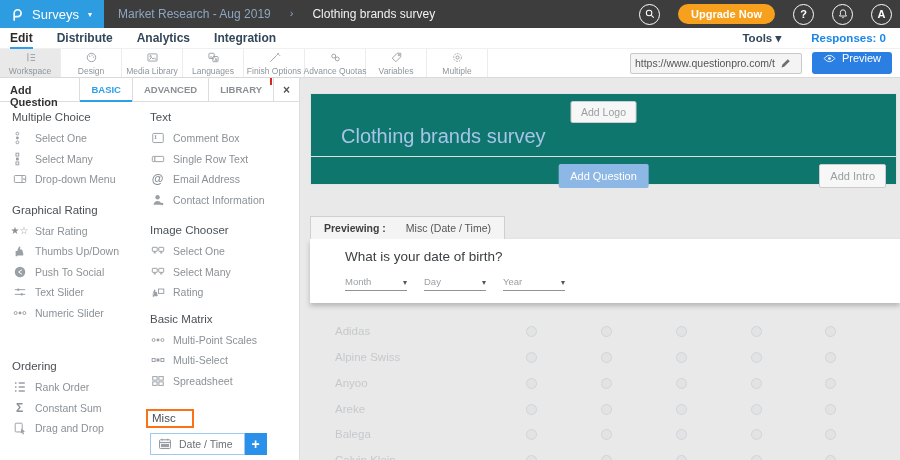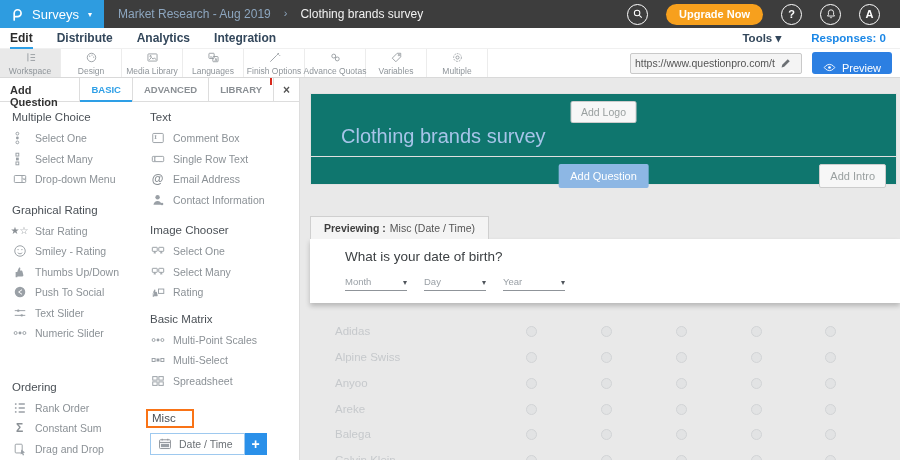--- a/index.html
+++ b/index.html
@@ -5,25 +5,25 @@
   *{box-sizing:border-box;margin:0;padding:0}
   html,body{width:900px;height:460px}
   body{position:relative;font-family:"Liberation Sans",sans-serif;background:#fff;overflow:hidden}
   svg{display:block}
 
   
   .topbar{position:absolute;top:0;left:0;right:0;height:28px;background:#3d3d3d;display:flex;align-items:center;z-index:30}
   .logo{height:28px;background:#2e9ce0;display:flex;align-items:center;gap:7px;padding:0 12px 0 9px;color:#fff;cursor:pointer}
   .logo-text{font-size:13px}
   .dd-caret{font-size:8px;margin-left:2px}
-  .crumbs{margin-left:14px;font-size:12px;display:flex;gap:13px;align-items:flex-start}
+  .crumbs{margin-left:14px;font-size:12px;display:flex;gap:19px;align-items:flex-start}
   .crumb-parent{color:#8da6bf}
   .crumb-sep{color:#8da6bf;font-size:11px}
   .crumb-current{color:#f2f2f2}
-  .top-right{margin-left:auto;display:flex;gap:18px;padding-right:20px}
+  .top-right{margin-left:auto;display:flex;align-items:center;gap:18px;padding-right:8px}
   .circle{width:21px;height:21px;border:1.5px solid #fff;border-radius:50%;display:flex;align-items:center;justify-content:center;color:#fff;font-size:11px;font-weight:bold;background:transparent;cursor:pointer}
   .upgrade{background:#f7a01d;color:#fff;font-size:11px;font-weight:bold;border:none;border-radius:11px;padding:4px 13px;cursor:pointer;font-family:inherit}
 
   
   .navrow{position:absolute;top:28px;left:0;right:0;height:20px;background:#fff;display:flex;align-items:center;padding:0 10px;z-index:29}
   .nav-item{font-size:12px;font-weight:bold;color:#33475b;margin-right:24px;position:relative;cursor:pointer}
   .nav-item.active{color:#2b2b2b}
   .nav-item.active::after{content:"";position:absolute;left:0;right:0;bottom:-4px;height:2px;background:#2e9fe6}
   .nav-right{margin-left:auto;display:flex;gap:30px;align-items:center}
   .tools{font-size:11.5px;font-weight:bold;color:#33475b;cursor:pointer}
@@ -32,21 +32,21 @@
   
   .toolbar{position:absolute;top:48px;left:0;right:0;height:30px;background:#fff;border-bottom:1px solid #d9d9d9;border-top:1px solid #f0f0f0;display:flex;z-index:28}
   .ttab{width:61px;border-right:1px solid #ececec;display:flex;flex-direction:column;align-items:center;justify-content:center;gap:2px;color:#8f959a;cursor:pointer}
   .ttab.active{background:#e9e9e9}
   .ttab svg{width:13px;height:13px;stroke:#8f959a;fill:none;stroke-width:1.3}
   .tlabel{font-size:8.5px;white-space:nowrap}
   .toolbar-right{margin-left:auto;display:flex;align-items:center;gap:10px;padding-right:8px}
   .urlbox{display:flex;align-items:center;border:1px solid #c9c9c9;background:#f4f4f4;height:21px;width:172px;border-radius:2px}
   .urlbox input{border:none;background:transparent;font-size:10.5px;color:#555;width:148px;padding:0 4px;font-family:inherit;outline:none}
   .pencil{width:13px;height:13px;cursor:pointer}
-  .preview-btn{background:#2c7fe2;color:#fff;border:none;border-radius:3px;height:22px;padding:0 11px;font-size:11px;display:flex;align-items:flex-end;gap:6px;cursor:pointer;font-family:inherit}
+  .preview-btn{background:#2c7fe2;color:#fff;border:none;border-radius:3px;height:22px;padding:0 11px;font-size:11px;display:flex;align-items:flex-start;gap:6px;cursor:pointer;font-family:inherit}
   .preview-btn svg{width:13px;height:13px}
 
   
   .panel{position:absolute;top:78px;left:0;width:300px;bottom:0;background:#fff;border-right:1px solid #ddd;z-index:20}
   .panel-header{height:24px;display:flex;align-items:stretch;border-bottom:1px solid #ddd;position:relative}
   .panel-title{font-size:11px;font-weight:bold;color:#333;padding:6px 10px;flex:1}
   .ptab{display:flex;align-items:center;justify-content:center;font-size:9.5px;font-weight:bold;color:#8a8f94;border-left:1px solid #ddd;padding:0 11px;position:relative;cursor:pointer}
   .ptab.active{color:#2e9fe6}
   .ptab.active::after{content:"";position:absolute;bottom:-1px;left:0;right:0;height:2px;background:#2e9fe6}
   .pclose{width:26px;display:flex;align-items:center;justify-content:center;border-left:1px solid #ddd;color:#555;font-weight:bold;font-size:12px;cursor:pointer}
@@ -80,21 +80,21 @@
   .add-intro{position:absolute;top:70px;right:10px;background:#f7f7f7;border:1px solid #ccc;border-radius:2px;color:#9aa0a0;font-size:11px;padding:5px 10px;cursor:pointer;font-family:inherit}
 
   
   .matrix{position:absolute;left:10px;right:0;top:240px;bottom:0}
   .mrow{position:absolute;left:0;right:0;height:26px}
   .mlabel{position:absolute;left:25px;top:7px;font-size:11.5px;color:#c6c9cc}
   .mradio{position:absolute;top:8px;width:11px;height:11px;border-radius:50%;background:#e2e3e4;border:1px solid #d2d4d6;cursor:pointer}
 
   
   .preview-tab{position:absolute;left:10px;top:138px;height:23px;background:#f4f4f4;border:1px solid #cfcfcf;border-bottom:none;display:flex;align-items:center;padding:0 13px;font-size:10.5px;color:#555;z-index:6}
-  .tab-prefix{font-weight:bold;color:#3f3f3f;margin-right:4px}
+  .tab-prefix{font-weight:bold;color:#3f3f3f;margin-right:20px}
   .preview-card{position:absolute;left:10px;top:161px;right:0;height:64px;background:#fff;box-shadow:0 3px 5px rgba(0,0,0,.22);z-index:5}
   .pq{position:absolute;left:35px;top:10px;font-size:13.5px;color:#3c4043}
   .pselects{position:absolute;left:35px;top:37px;display:flex;gap:17px}
   .psel{width:62px;border-bottom:1px solid #8f9499;display:flex;justify-content:space-between;align-items:flex-end;padding-bottom:3px;font-size:9.5px;color:#9aa0a6;cursor:pointer}
   .psel .sc{color:#4f5berer} 
   .sc{color:#4f555b;font-size:8px}
 </style>
 </head>
 <body>
 
@@ -289,31 +289,20 @@
               <path d="M11.3 7l1.4 2 1.4-2"></path>
             </svg>
           </span>
         <span>Drop-down Menu</span>
       </div>
 
       <div class="psec-title mt-md">Graphical Rating</div>
       <div class="pitem">
         <span class="pic glyph">★☆</span>
         <span>Star Rating</span>
-      </div>
-      <div class="pitem">
-        <span class="pic">
-            <svg viewBox="0 0 16 16">
-              <circle cx="8" cy="8" r="6"></circle>
-              <circle cx="5.8" cy="6.4" r=".8" fill="#9aa0a6" stroke="none"></circle>
-              <circle cx="10.2" cy="6.4" r=".8" fill="#9aa0a6" stroke="none"></circle>
-              <path d="M5.4 10c1.6 1.6 3.6 1.6 5.2 0"></path>
-            </svg>
-          </span>
-        <span>Smiley - Rating</span>
       </div>
       <div class="pitem">
         <span class="pic">
             <svg viewBox="0 0 16 16">
               <path d="M3 8h2v6H3z M5 13h5.6c.9 0 1.4-.6 1.2-1.5l-.9-3.8C10.7 6.9 10.2 6.4 9.3 6.4H7.9l.5-2.1C8.6 3 7.3 2.4 6.7 3.4L5 7" fill="#9aa0a6" stroke="none"></path>
             </svg>
           </span>
         <span>Thumbs Up/Down</span>
       </div>
       <div class="pitem">

